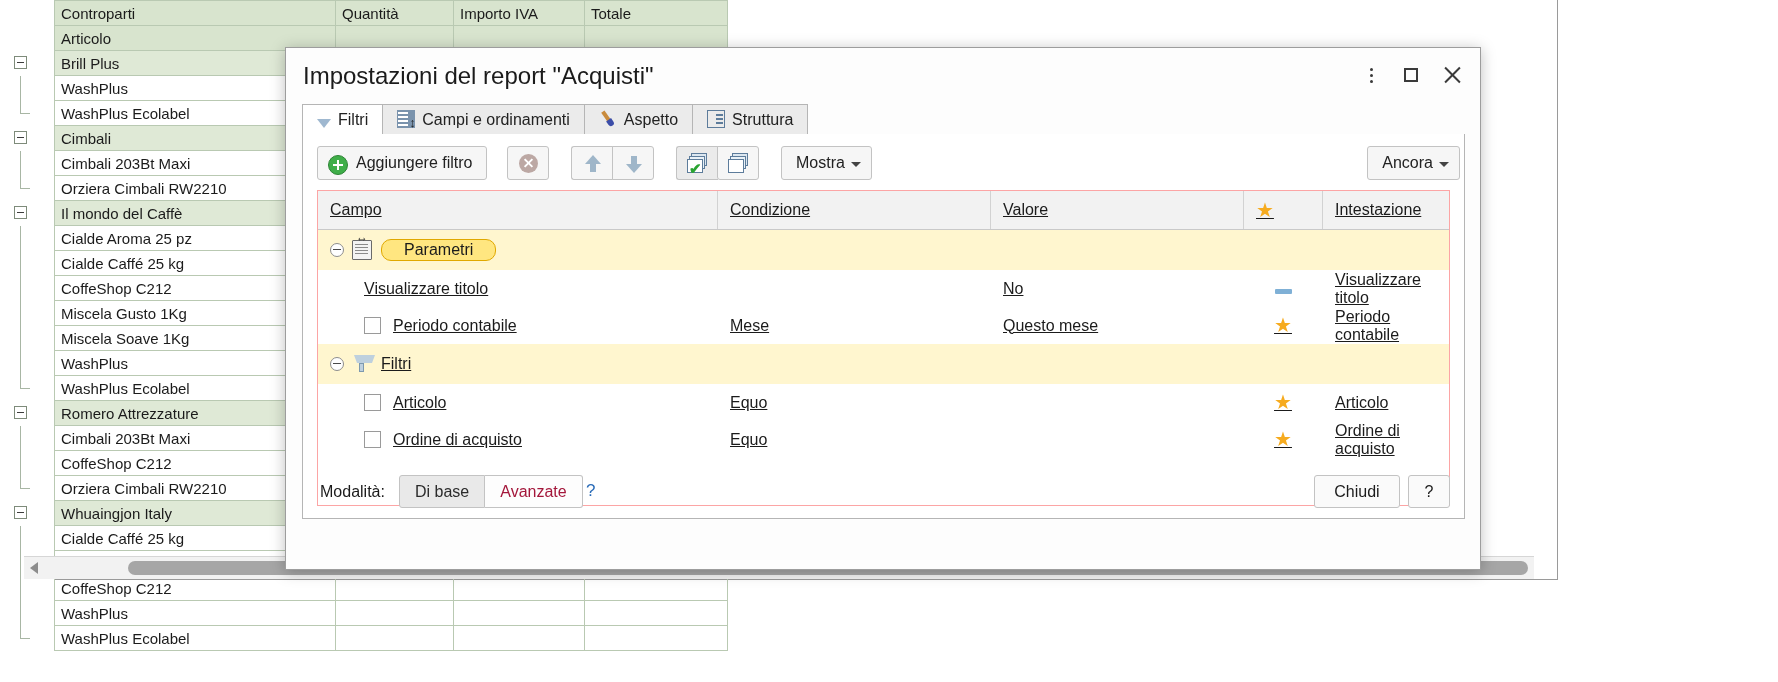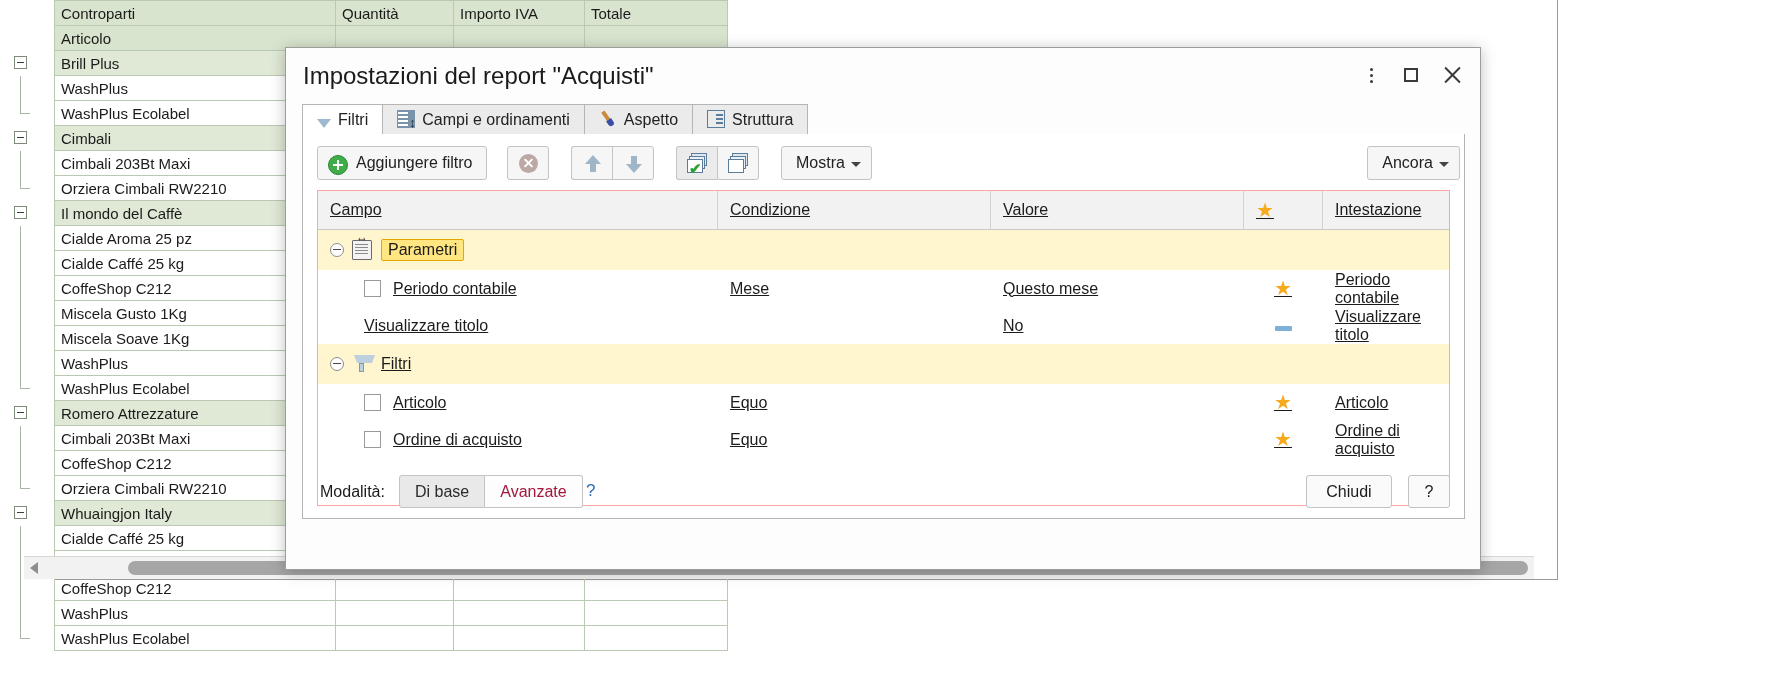--- a/index.html
+++ b/index.html
@@ -230,21 +230,21 @@
   .gico-param:before{content:"";position:absolute;left:2px;top:3px;width:13px;height:1px;background:#8a8a8a;
     box-shadow:0 3px 0 #8a8a8a,0 6px 0 #8a8a8a,0 9px 0 #8a8a8a;}
   .gico-param:after{content:"↔";position:absolute;left:3px;top:-11px;font-size:12px;color:#333;}
   .gico-filtri{position:relative;}
   .gico-filtri:before{content:"";position:absolute;left:2px;top:1px;width:15px;height:0;
     border-top:8px solid #bed0de;border-left:3px solid transparent;border-right:3px solid transparent;}
   .gico-filtri:after{content:"";position:absolute;left:7px;top:9px;width:5px;height:9px;background:#bed0de;
     border:1px solid #7e99ae;box-sizing:border-box;}
   .glabel{
     display:inline-block;background:#ffe680;border:1px solid #e0a800;
-    padding:1px 6px;border-radius:2px;
+    padding:1px 22px;border-radius:10px;
   }
   .rowcheck{
     display:inline-block;width:17px;height:17px;border:1px solid #9a9a9a;background:#fff;
     vertical-align:-3px;margin-right:12px;box-sizing:border-box;
   }
   .ind{display:inline-block;width:34px;}
   .star{color:#f6ab1f;font-size:20px;line-height:1;}
   .dash{display:inline-block;width:17px;height:5px;background:#7fb0d6;border-radius:1px;}
   .ghost{color:#a6a6a6;}
 
@@ -261,21 +261,21 @@
   .mbtn:last-child{border-left:none;border-radius:0 3px 3px 0;background:#fdfdfd;color:#a4173b;}
   #help-link{position:absolute;left:283px;top:15px;font-size:17px;color:#2b6cb8;cursor:default;}
   .fbtn{
     position:absolute;top:9px;height:33px;box-sizing:border-box;border-radius:3px;
     font-size:16px;line-height:31px;text-align:center;cursor:default;white-space:nowrap;
   }
   #btn-generate{
     right:168px;width:178px;background:#f8d016;border:1px solid #d1a800;
     font-weight:bold;color:#1b1b1b;
   }
-  #btn-close{right:72px;width:86px;background:#fafafa;border:1px solid #c3c3c3;color:#1b1b1b;}
+  #btn-close{right:64px;width:86px;background:#fafafa;border:1px solid #c3c3c3;color:#1b1b1b;}
   #btn-help{right:14px;width:42px;background:#fafafa;border:1px solid #c3c3c3;color:#1b1b1b;}
 </style>
 </head>
 <body>
 
 <div id="bg-grid">
   <table class="grid-table">
     <tbody id="grid-body">
         <tr>
           <td class="col-tree nb"></td>
@@ -629,32 +629,32 @@
         </thead>
         <tbody id="dgrid-body">
             <tr class="grouprow">
               <td class="c-campo"><span class="gexp"></span><span class="gico gico-param"></span><span class="glabel">Parametri</span></td>
               <td class="c-cond"></td>
               <td class="c-val"></td>
               <td class="c-star"></td>
               <td class="c-head"></td>
             </tr>
             <tr>
+              <td class="c-campo"><span class="ind" style="width: 34px;"></span><span>Visualizzare titolo</span></td>
+              <td class="c-cond"></td>
+              <td class="c-val">No</td>
+              <td class="c-star"><span class="dash"></span></td>
+              <td class="c-head ghost">Visualizzare titolo</td>
+            </tr>
+            <tr>
               <td class="c-campo"><span class="ind"></span><span class="rowcheck"></span><span>Periodo contabile</span></td>
               <td class="c-cond">Mese</td>
               <td class="c-val">Questo mese</td>
               <td class="c-star"><span class="star">★</span></td>
               <td class="c-head ghost">Periodo contabile</td>
-            </tr>
-            <tr>
-              <td class="c-campo"><span class="ind" style="width: 34px;"></span><span>Visualizzare titolo</span></td>
-              <td class="c-cond"></td>
-              <td class="c-val">No</td>
-              <td class="c-star"><span class="dash"></span></td>
-              <td class="c-head ghost">Visualizzare titolo</td>
             </tr>
             <tr class="grouprow">
               <td class="c-campo"><span class="gexp"></span><span class="gico gico-filtri"></span><span>Filtri</span></td>
               <td class="c-cond"></td>
               <td class="c-val"></td>
               <td class="c-star"></td>
               <td class="c-head"></td>
             </tr>
             <tr>
               <td class="c-campo"><span class="ind"></span><span class="rowcheck"></span><span>Articolo</span></td>

